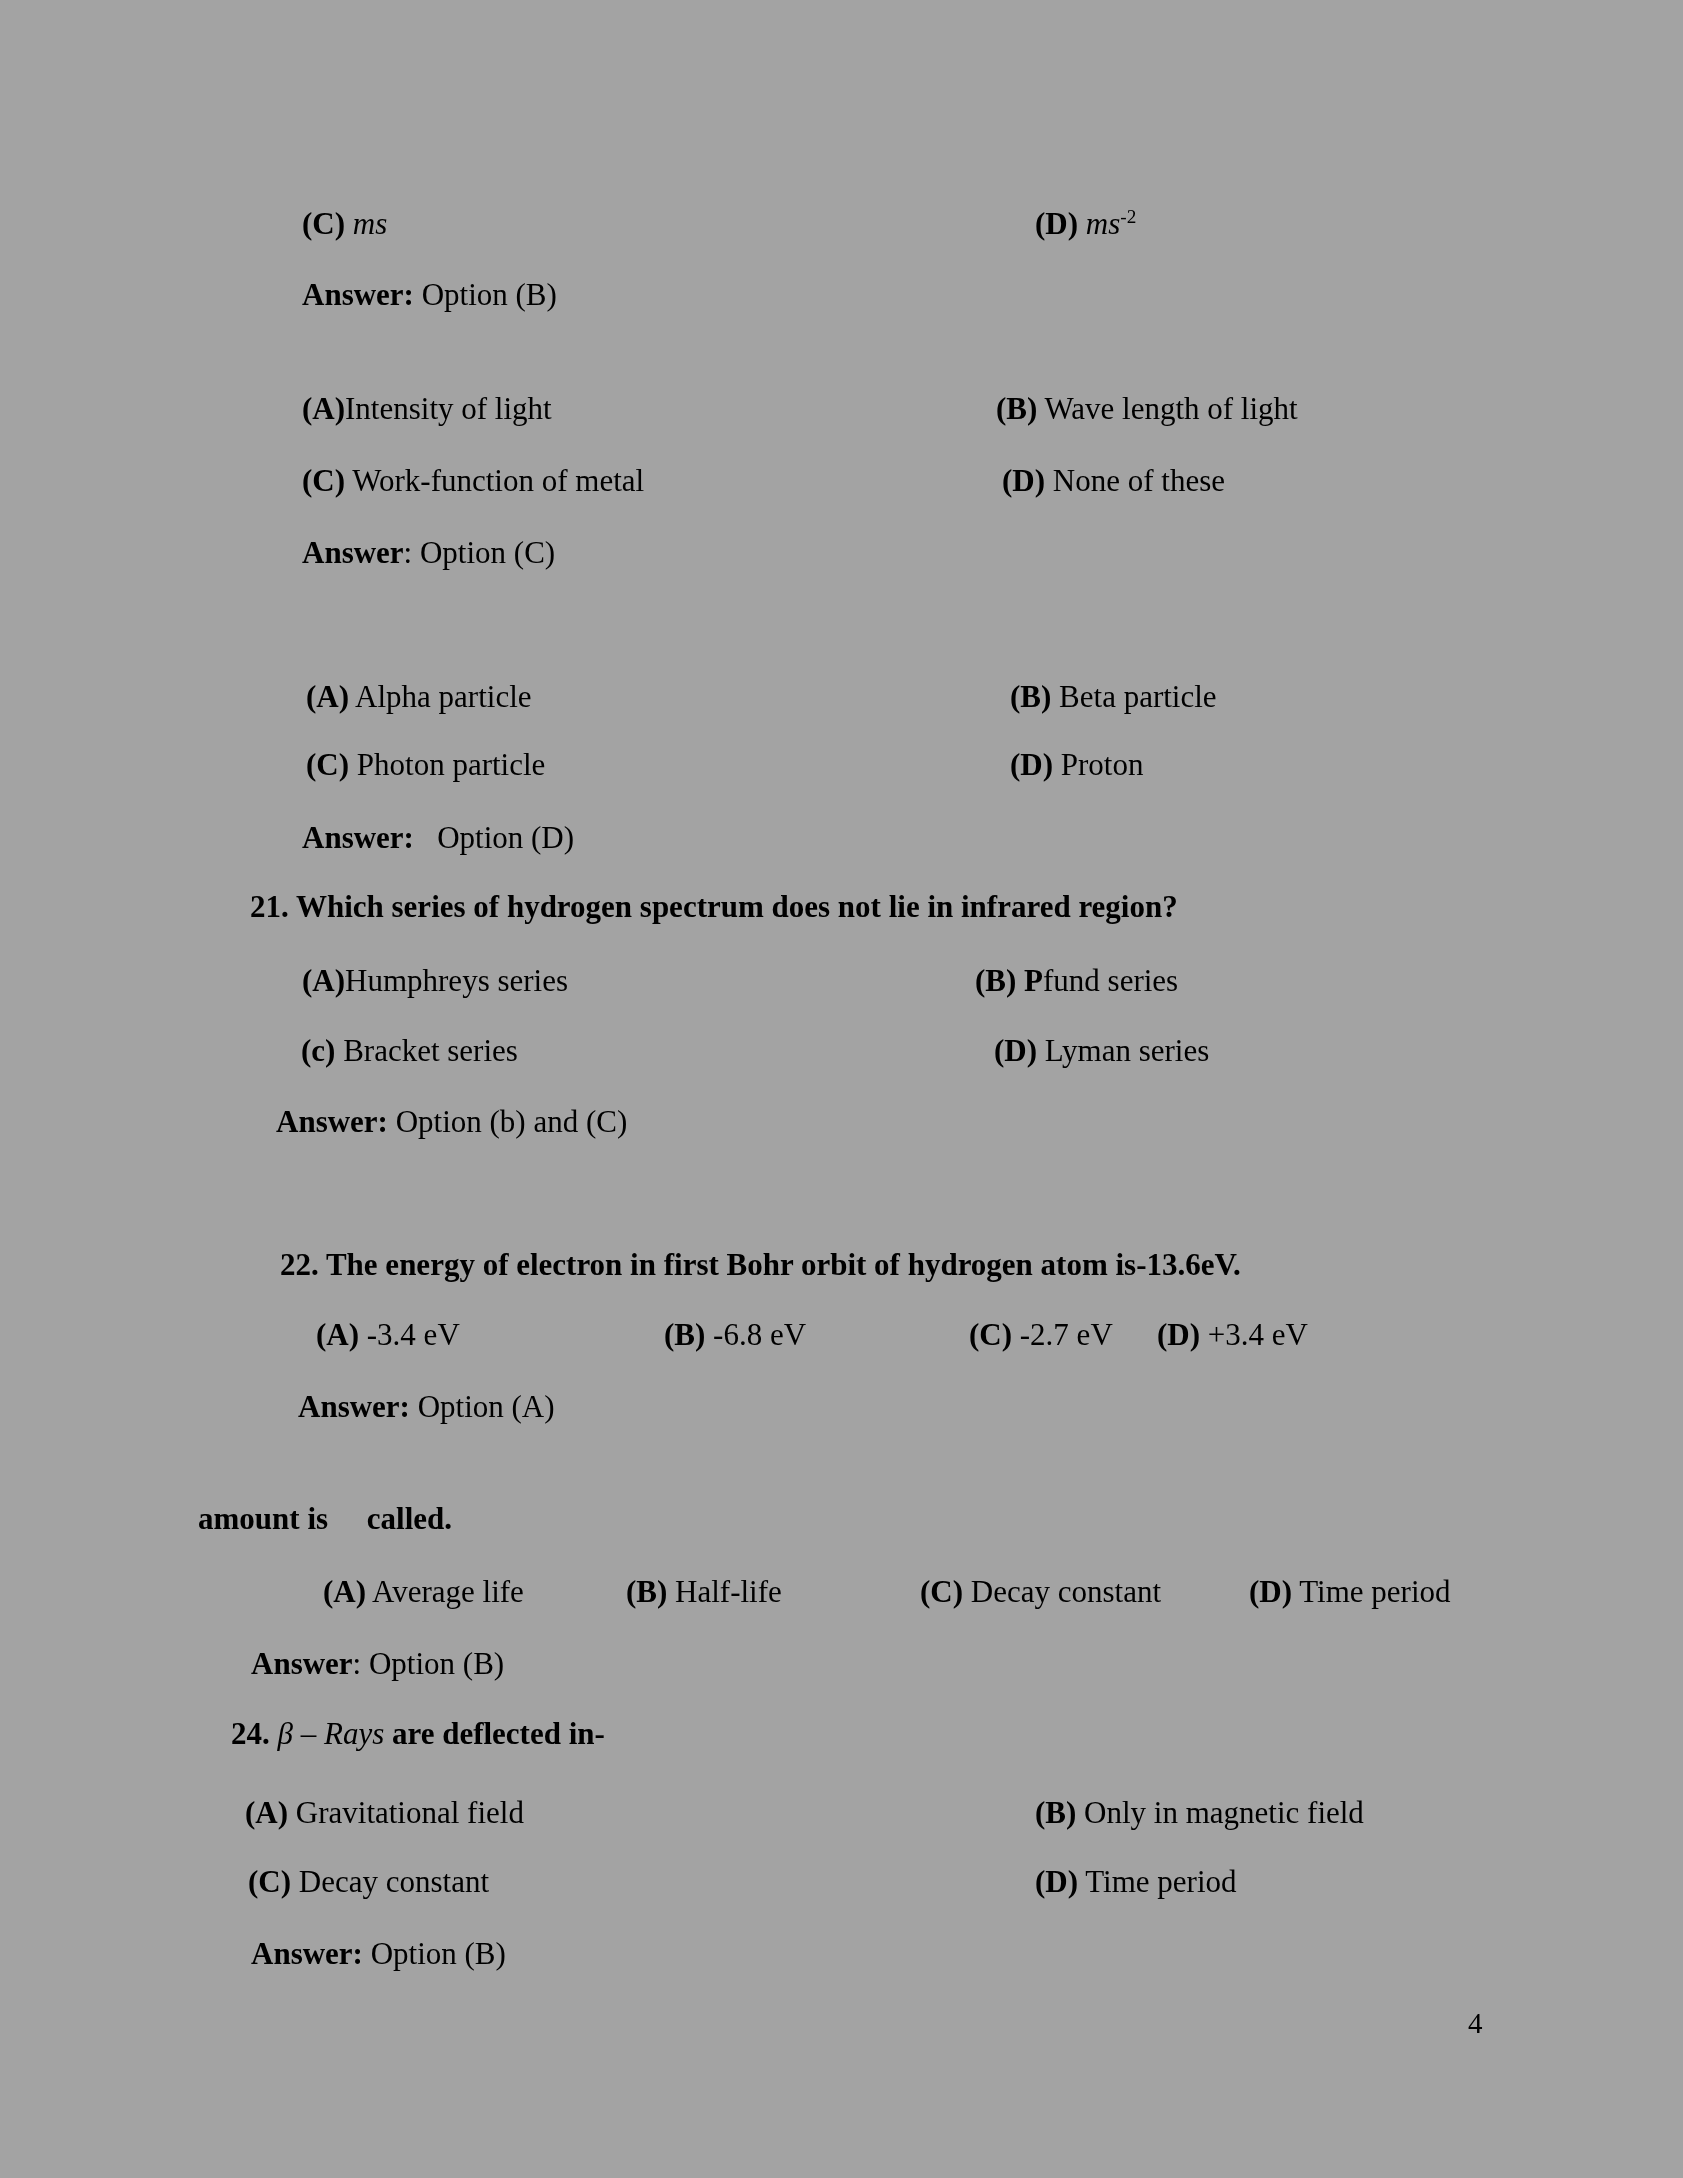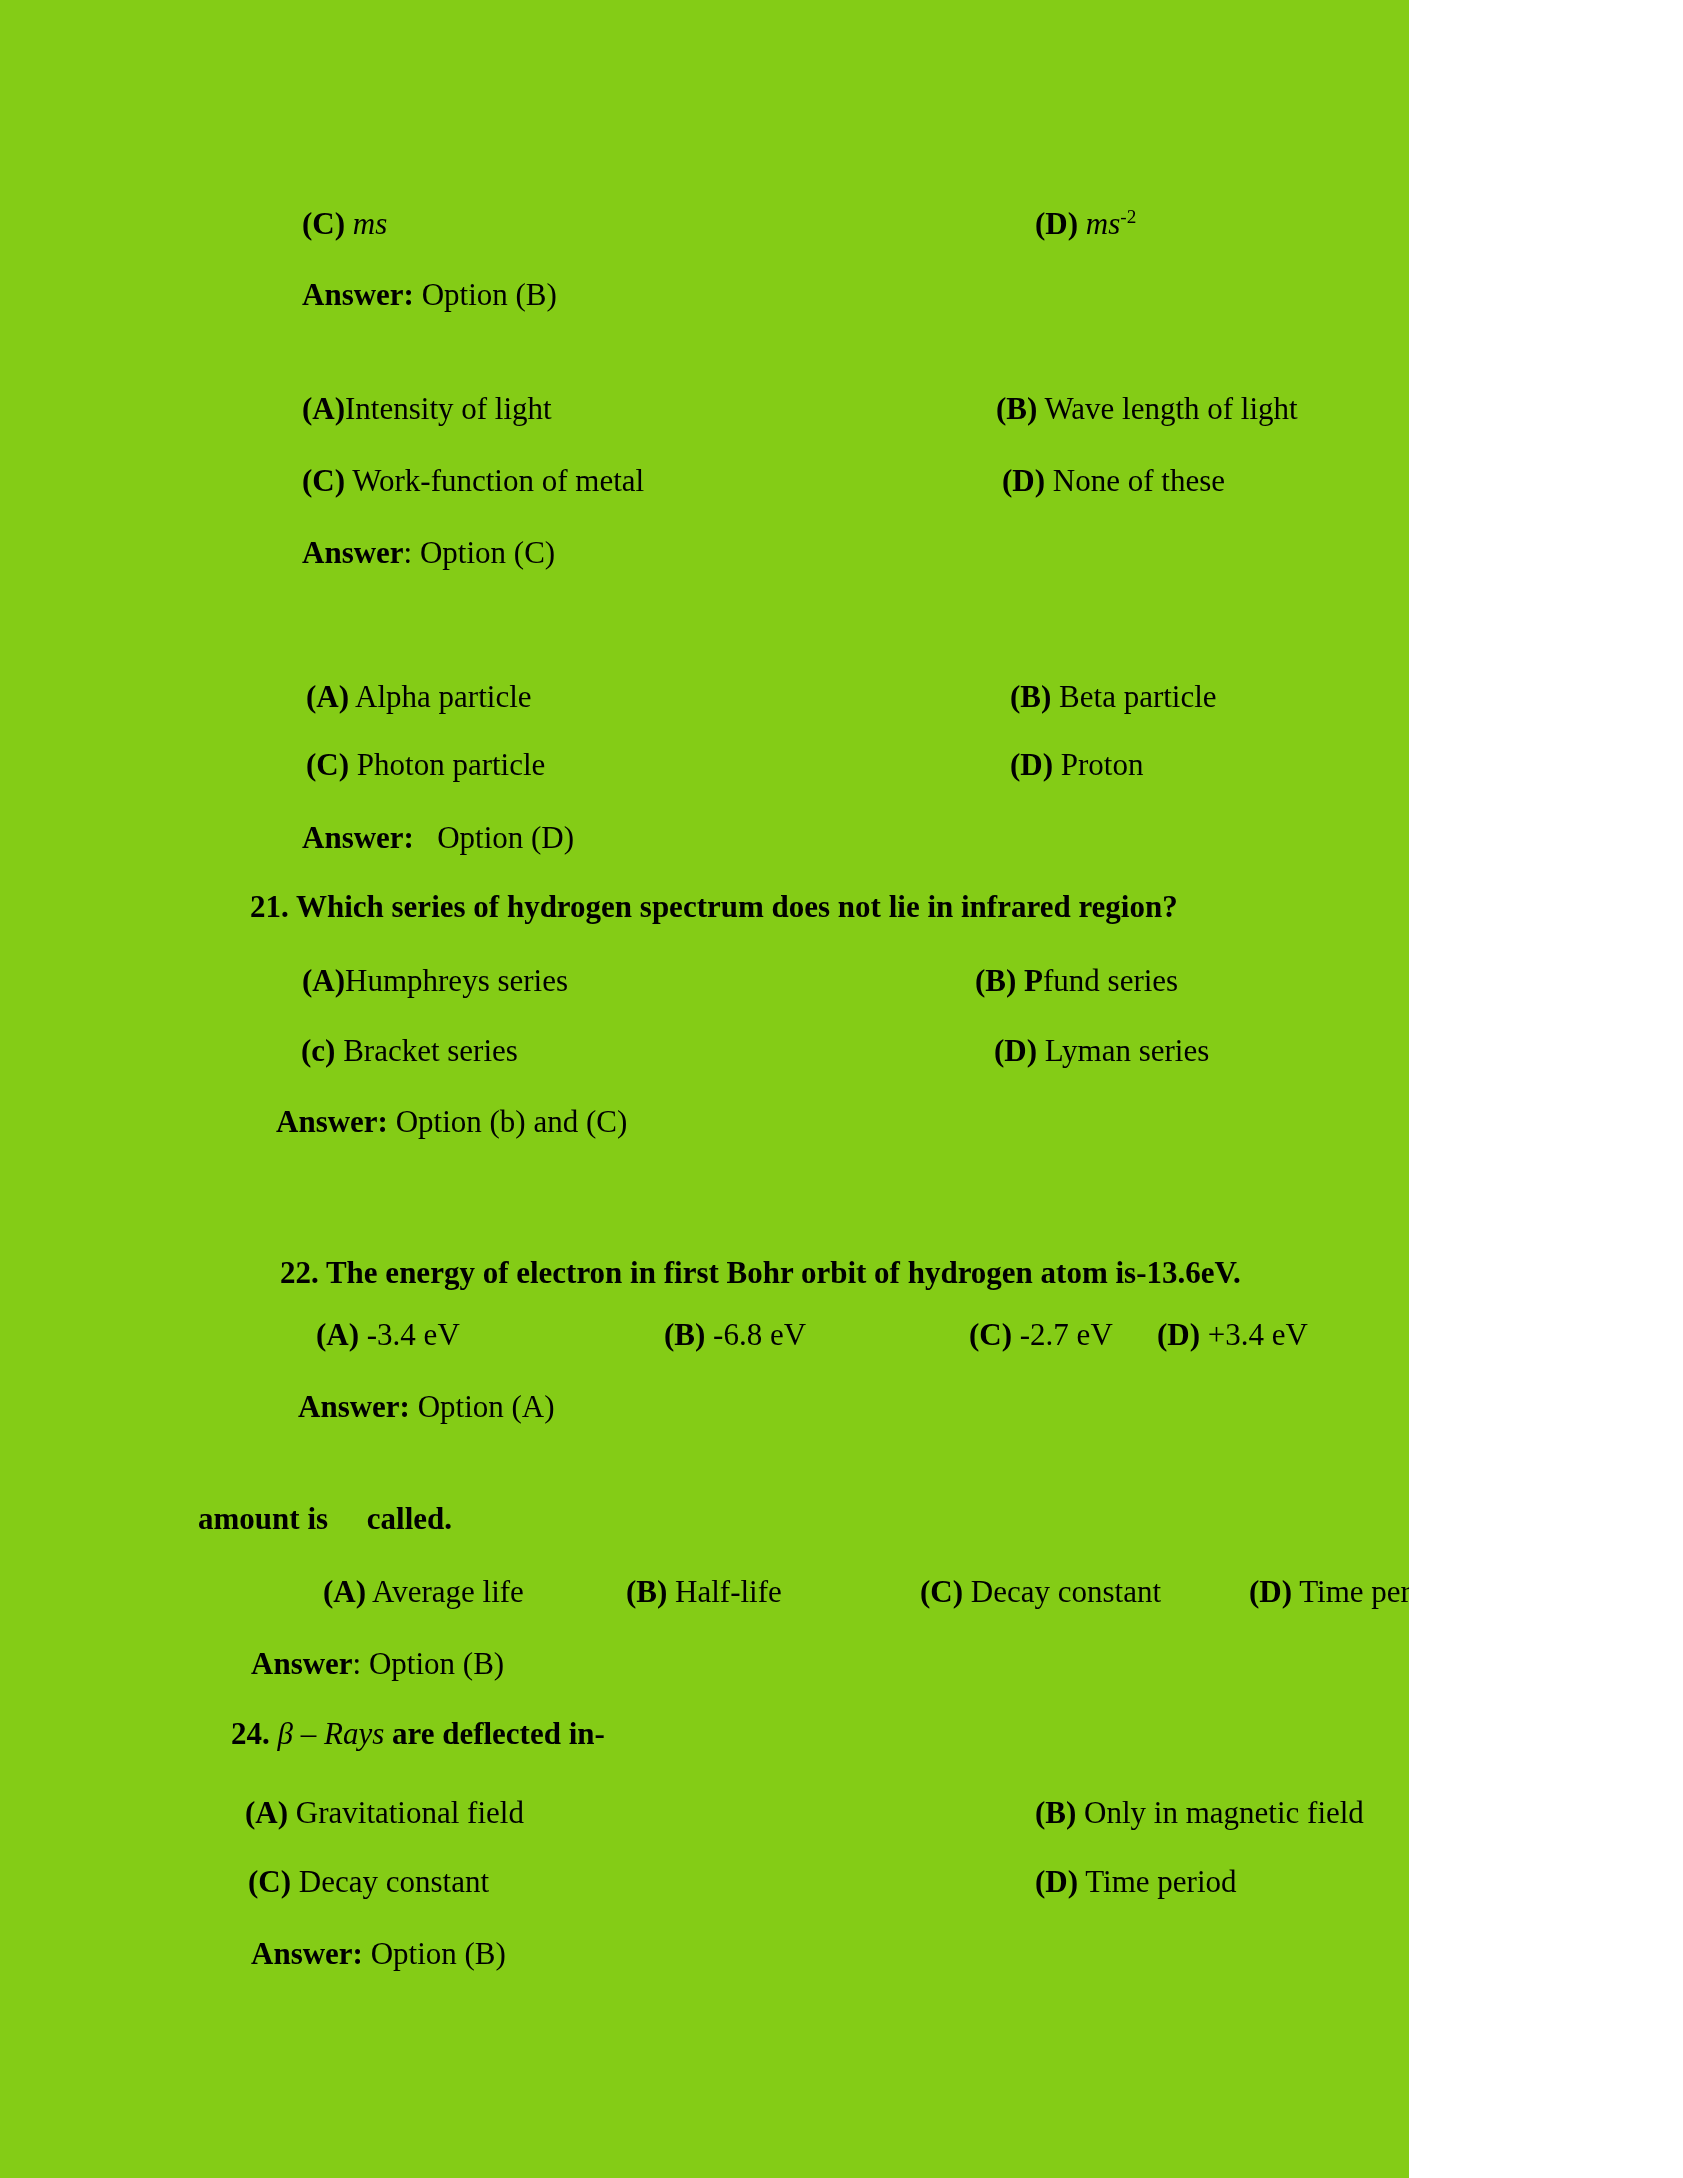--- a/index.html
+++ b/index.html
@@ -2,23 +2,23 @@
 <html><head>
 <meta charset="utf-8">
 <style>
   html, body {
     margin: 0;
     padding: 0;
     background: #ffffff;
   }
   .page {
     position: relative;
-    width: 1409px;
+    width: 1683px;
     height: 2178px;
-    background: #84cc16;
+    background: #a3a3a3;
     color: #000000;
     font-family: "Liberation Serif", "DejaVu Serif", serif;
     font-size: 31px;
     overflow: hidden;
   }
   .line {
     position: absolute;
     white-space: pre;
     line-height: 38px;
   }
@@ -55,21 +55,21 @@
   <div class="line" style="left:1010px; top:746px;"><span class="b">(D)</span><span> Proton</span></div>
   <div class="line" style="left:302px; top:819px;"><span class="b">Answer:</span><span>   Option (D)</span></div>
 
   <div class="line b" style="left:250px; top:888px;">21. Which series of hydrogen spectrum does not lie in infrared region?</div>
   <div class="line" style="left:302px; top:962px;"><span class="b">(A)</span><span>Humphreys series</span></div>
   <div class="line" style="left:975px; top:962px;"><span class="b">(B) </span><span class="b">P</span><span>fund series</span></div>
   <div class="line" style="left:301px; top:1032px;"><span class="b">(c)</span><span> Bracket series</span></div>
   <div class="line" style="left:994px; top:1032px;"><span class="b">(D)</span><span> Lyman series</span></div>
   <div class="line" style="left:276px; top:1103px;"><span class="b">Answer:</span><span> Option (b) and (C)</span></div>
 
-  <div class="line b" style="left:280px; top:1246px;margin-top:8px;">22. The energy of electron in first Bohr orbit of hydrogen atom is-13.6eV.</div>
+  <div class="line b" style="left:280px; top:1246px;">22. The energy of electron in first Bohr orbit of hydrogen atom is-13.6eV.</div>
   <div class="line" style="left:316px; top:1316px;"><span class="b">(A)</span><span> -3.4 eV</span></div>
   <div class="line" style="left:664px; top:1316px;"><span class="b">(B)</span><span> -6.8 eV</span></div>
   <div class="line" style="left:969px; top:1316px;"><span class="b">(C)</span><span> -2.7 eV</span></div>
   <div class="line" style="left:1157px; top:1316px;"><span class="b">(D)</span><span> +3.4 eV</span></div>
   <div class="line" style="left:298px; top:1388px;"><span class="b">Answer:</span><span> Option (A)</span></div>
 
   <div class="line b" style="left:198px; top:1500px;">amount is     called.</div>
   <div class="line" style="left:275px; top:1573px;margin-left:48px;"><span class="b">(A)</span><span> Average life</span></div>
   <div class="line" style="left:626px; top:1573px;"><span class="b">(B)</span><span> Half-life</span></div>
   <div class="line" style="left:920px; top:1573px;"><span class="b">(C)</span><span> Decay constant</span></div>

